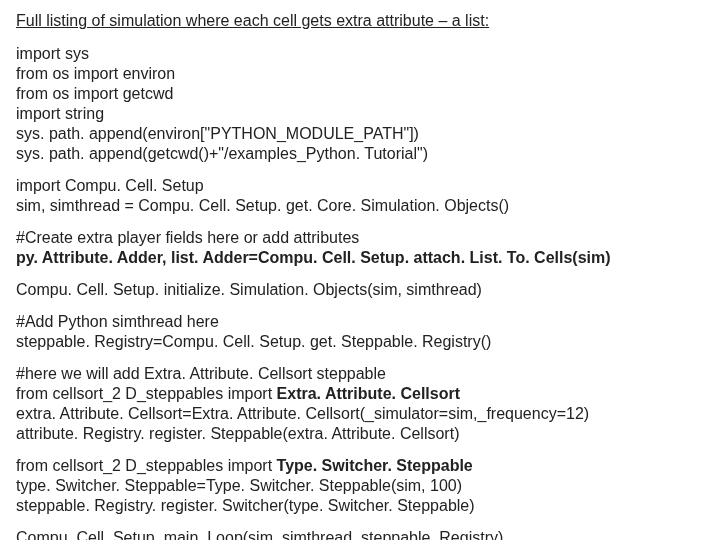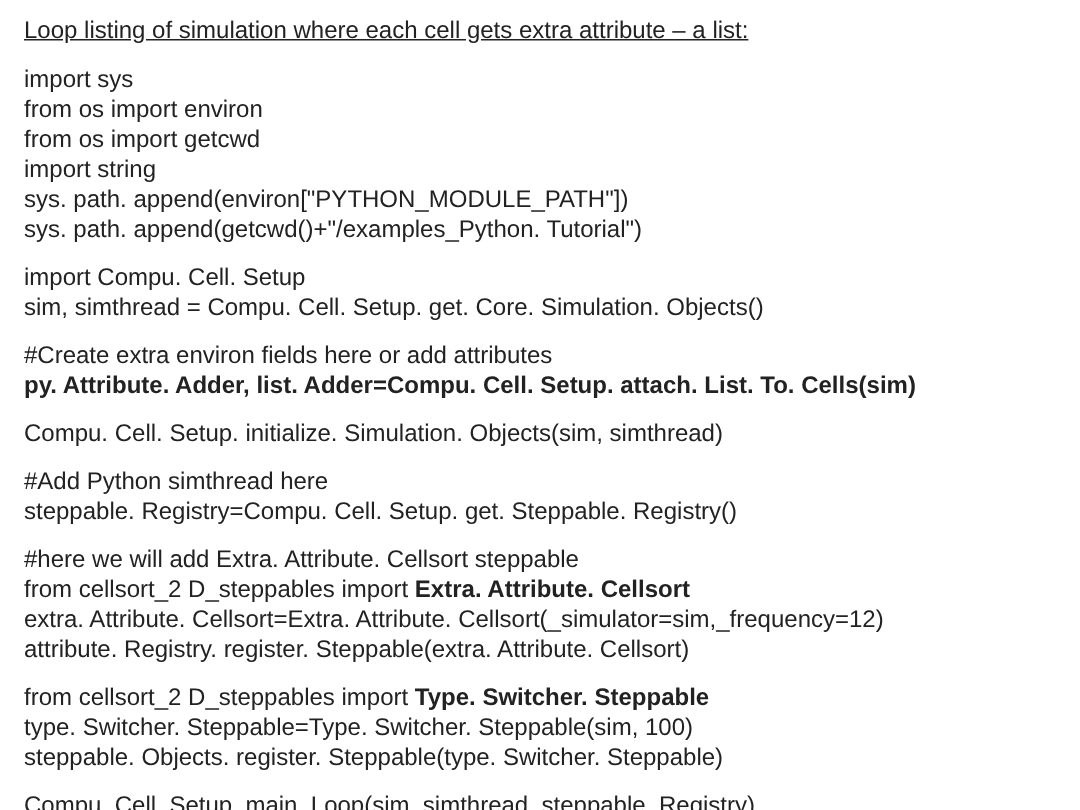--- a/index.html
+++ b/index.html
@@ -23,42 +23,42 @@
     font-size: 16px;
     line-height: 1.25;
     white-space: pre;
     margin-bottom: 12px;
   }
   .bold { font-weight: bold; }
 </style>
 </head>
 <body>
 
-<div class="title">Loop listing of simulation where each cell gets extra attribute – a list:</div>
+<div class="title">Full listing of simulation where each cell gets extra attribute – a list:</div>
 
 <div class="code-block"><span>import sys</span>
 <span>from os import environ</span>
 <span>from os import getcwd</span>
 <span>import string</span>
 <span>sys. path. append(environ["PYTHON_MODULE_PATH"])</span>
 <span>sys. path. append(getcwd()+"/examples_Python. Tutorial")</span></div>
 
 <div class="code-block"><span>import Compu. Cell. Setup</span>
 <span>sim, simthread = Compu. Cell. Setup. get. Core. Simulation. Objects()</span></div>
 
-<div class="code-block"><span>#Create extra environ fields here or add attributes</span>
+<div class="code-block"><span>#Create extra player fields here or add attributes</span>
 <span class="bold">py. Attribute. Adder, list. Adder=Compu. Cell. Setup. attach. List. To. Cells(sim)</span></div>
 
 <div class="code-block"><span>Compu. Cell. Setup. initialize. Simulation. Objects(sim, simthread)</span></div>
 
 <div class="code-block"><span>#Add Python simthread here</span>
 <span>steppable. Registry=Compu. Cell. Setup. get. Steppable. Registry()</span></div>
 
 <div class="code-block"><span>#here we will add Extra. Attribute. Cellsort steppable</span>
 <span>from cellsort_2 D_steppables import </span><span class="bold">Extra. Attribute. Cellsort</span>
 <span>extra. Attribute. Cellsort=Extra. Attribute. Cellsort(_simulator=sim,_frequency=12)</span>
 <span>attribute. Registry. register. Steppable(extra. Attribute. Cellsort)</span></div>
 
 <div class="code-block"><span>from cellsort_2 D_steppables import </span><span class="bold">Type. Switcher. Steppable</span>
 <span>type. Switcher. Steppable=Type. Switcher. Steppable(sim, 100)</span>
-<span>steppable. Objects. register. Steppable(type. Switcher. Steppable)</span></div>
+<span>steppable. Registry. register. Switcher(type. Switcher. Steppable)</span></div>
 
 <div class="code-block"><span>Compu. Cell. Setup. main. Loop(sim, simthread, steppable. Registry)</span></div>
 
 </body></html>

